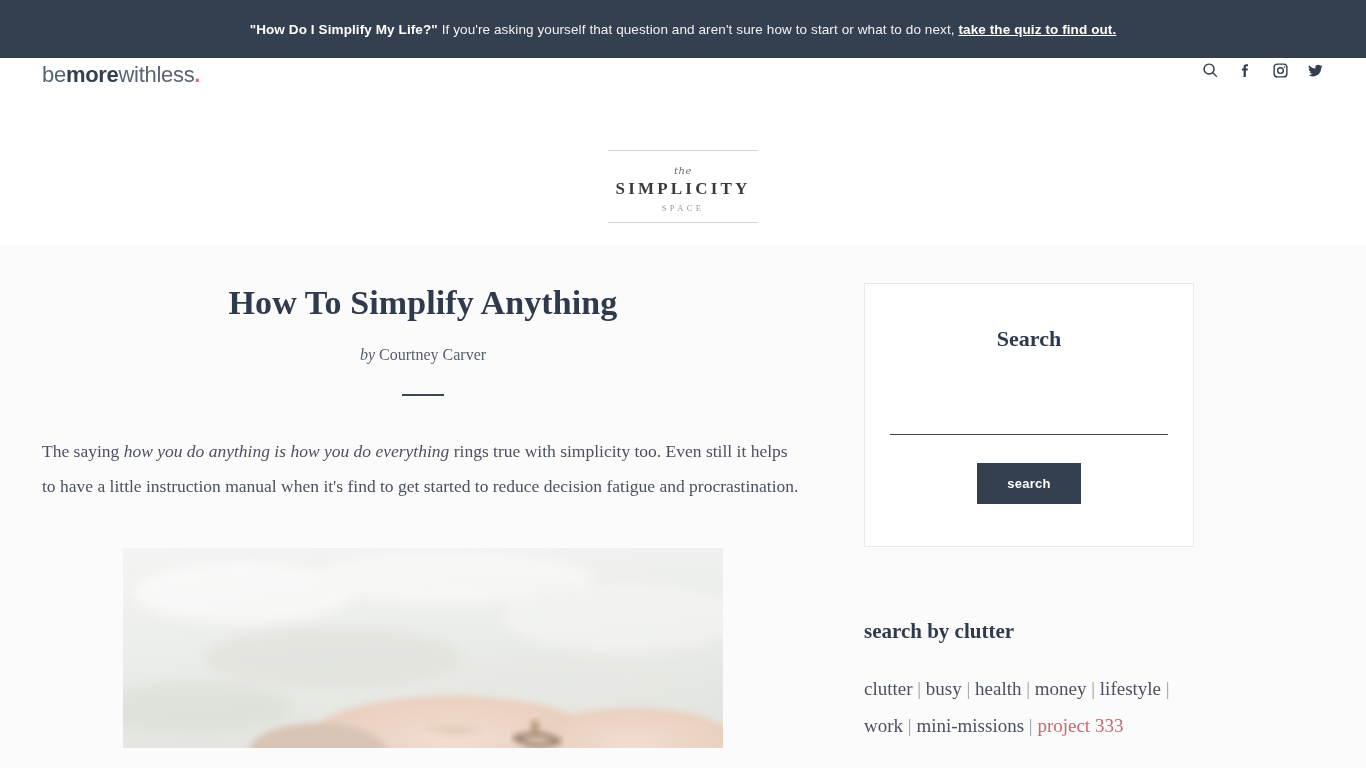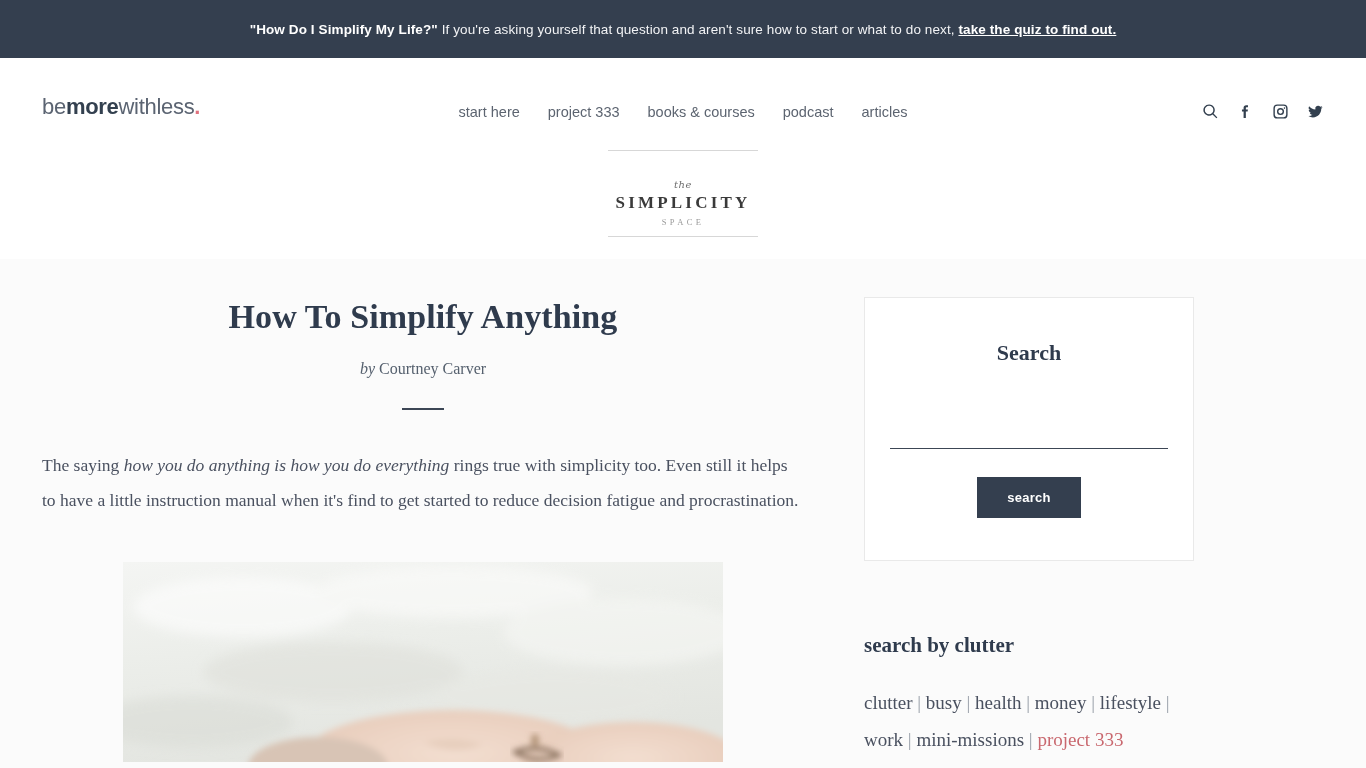--- a/index.html
+++ b/index.html
@@ -29,22 +29,22 @@
     color:#ffffff;
     text-decoration:underline;
     cursor:pointer;
   }
 
   
   .site-header {
     height:78px;
     background:#ffffff;
     display:flex;
-    align-items:flex-end;
-    padding:16px 42px;
+    align-items:flex-start;
+    padding:4px 42px;
     position:relative;
   }
   .logo {
     font-size:22px;
     letter-spacing:-.3px;
     color:#4b5563;
     font-weight:300;
     white-space:nowrap;
     cursor:pointer;
   }
@@ -77,21 +77,21 @@
   .banner-wrap {
     background:#ffffff;
     display:flex;
     justify-content:center;
     padding-top:14px;
     padding-bottom:22px;
   }
   .banner-box {
     width:150px;
     text-align:center;
-    padding:28px 0 9px;
+    padding:14px 0 9px;
     border-top:1px solid #d7d7d7;
     border-bottom:1px solid #d7d7d7;
     cursor:pointer;
   }
   .banner-the {
     font-family:"DejaVu Serif", serif;
     font-style:italic;
     font-size:10px;
     color:#6e6e6e;
     letter-spacing:.5px;
@@ -232,27 +232,20 @@
   <div class="promo-text">
     <span class="promo-lead">"How Do I Simplify My Life?"</span><span class="promo-body"> If you're asking yourself that question and aren't sure how to start or what to do next, </span><span class="promo-link">take the quiz to find out.</span>
   </div>
 </div>
 
 <header class="site-header">
   <div class="logo">
     <span class="b-be">be</span><span class="b-more">more</span><span class="b-withless">withless</span><span class="b-dot">.</span>
   </div>
 
-  <nav class="main-nav">
-    <span class="nav-link">start here</span>
-    <span class="nav-link">project 333</span>
-    <span class="nav-link">books &amp; courses</span>
-    <span class="nav-link">podcast</span>
-    <span class="nav-link">articles</span>
-  </nav>
 
   <div class="header-icons">
     <span>
       <svg class="hicon" viewBox="0 0 24 24">
           <path d="M10 2a8 8 0 1 0 4.9 14.3l5.4 5.4 1.4-1.4-5.4-5.4A8 8 0 0 0 10 2zm0 2a6 6 0 1 1 0 12 6 6 0 0 1 0-12z"></path>
         </svg>
     </span>
     <span>
       <svg class="hicon" viewBox="0 0 24 24">
           <path d="M15.5 3h-2.7C10.7 3 9.3 4.5 9.3 6.7V9H7v3h2.3v9h3.2v-9h2.5l.4-3h-2.9V7.2c0-.8.2-1.3 1.4-1.3h1.6V3z"></path>

